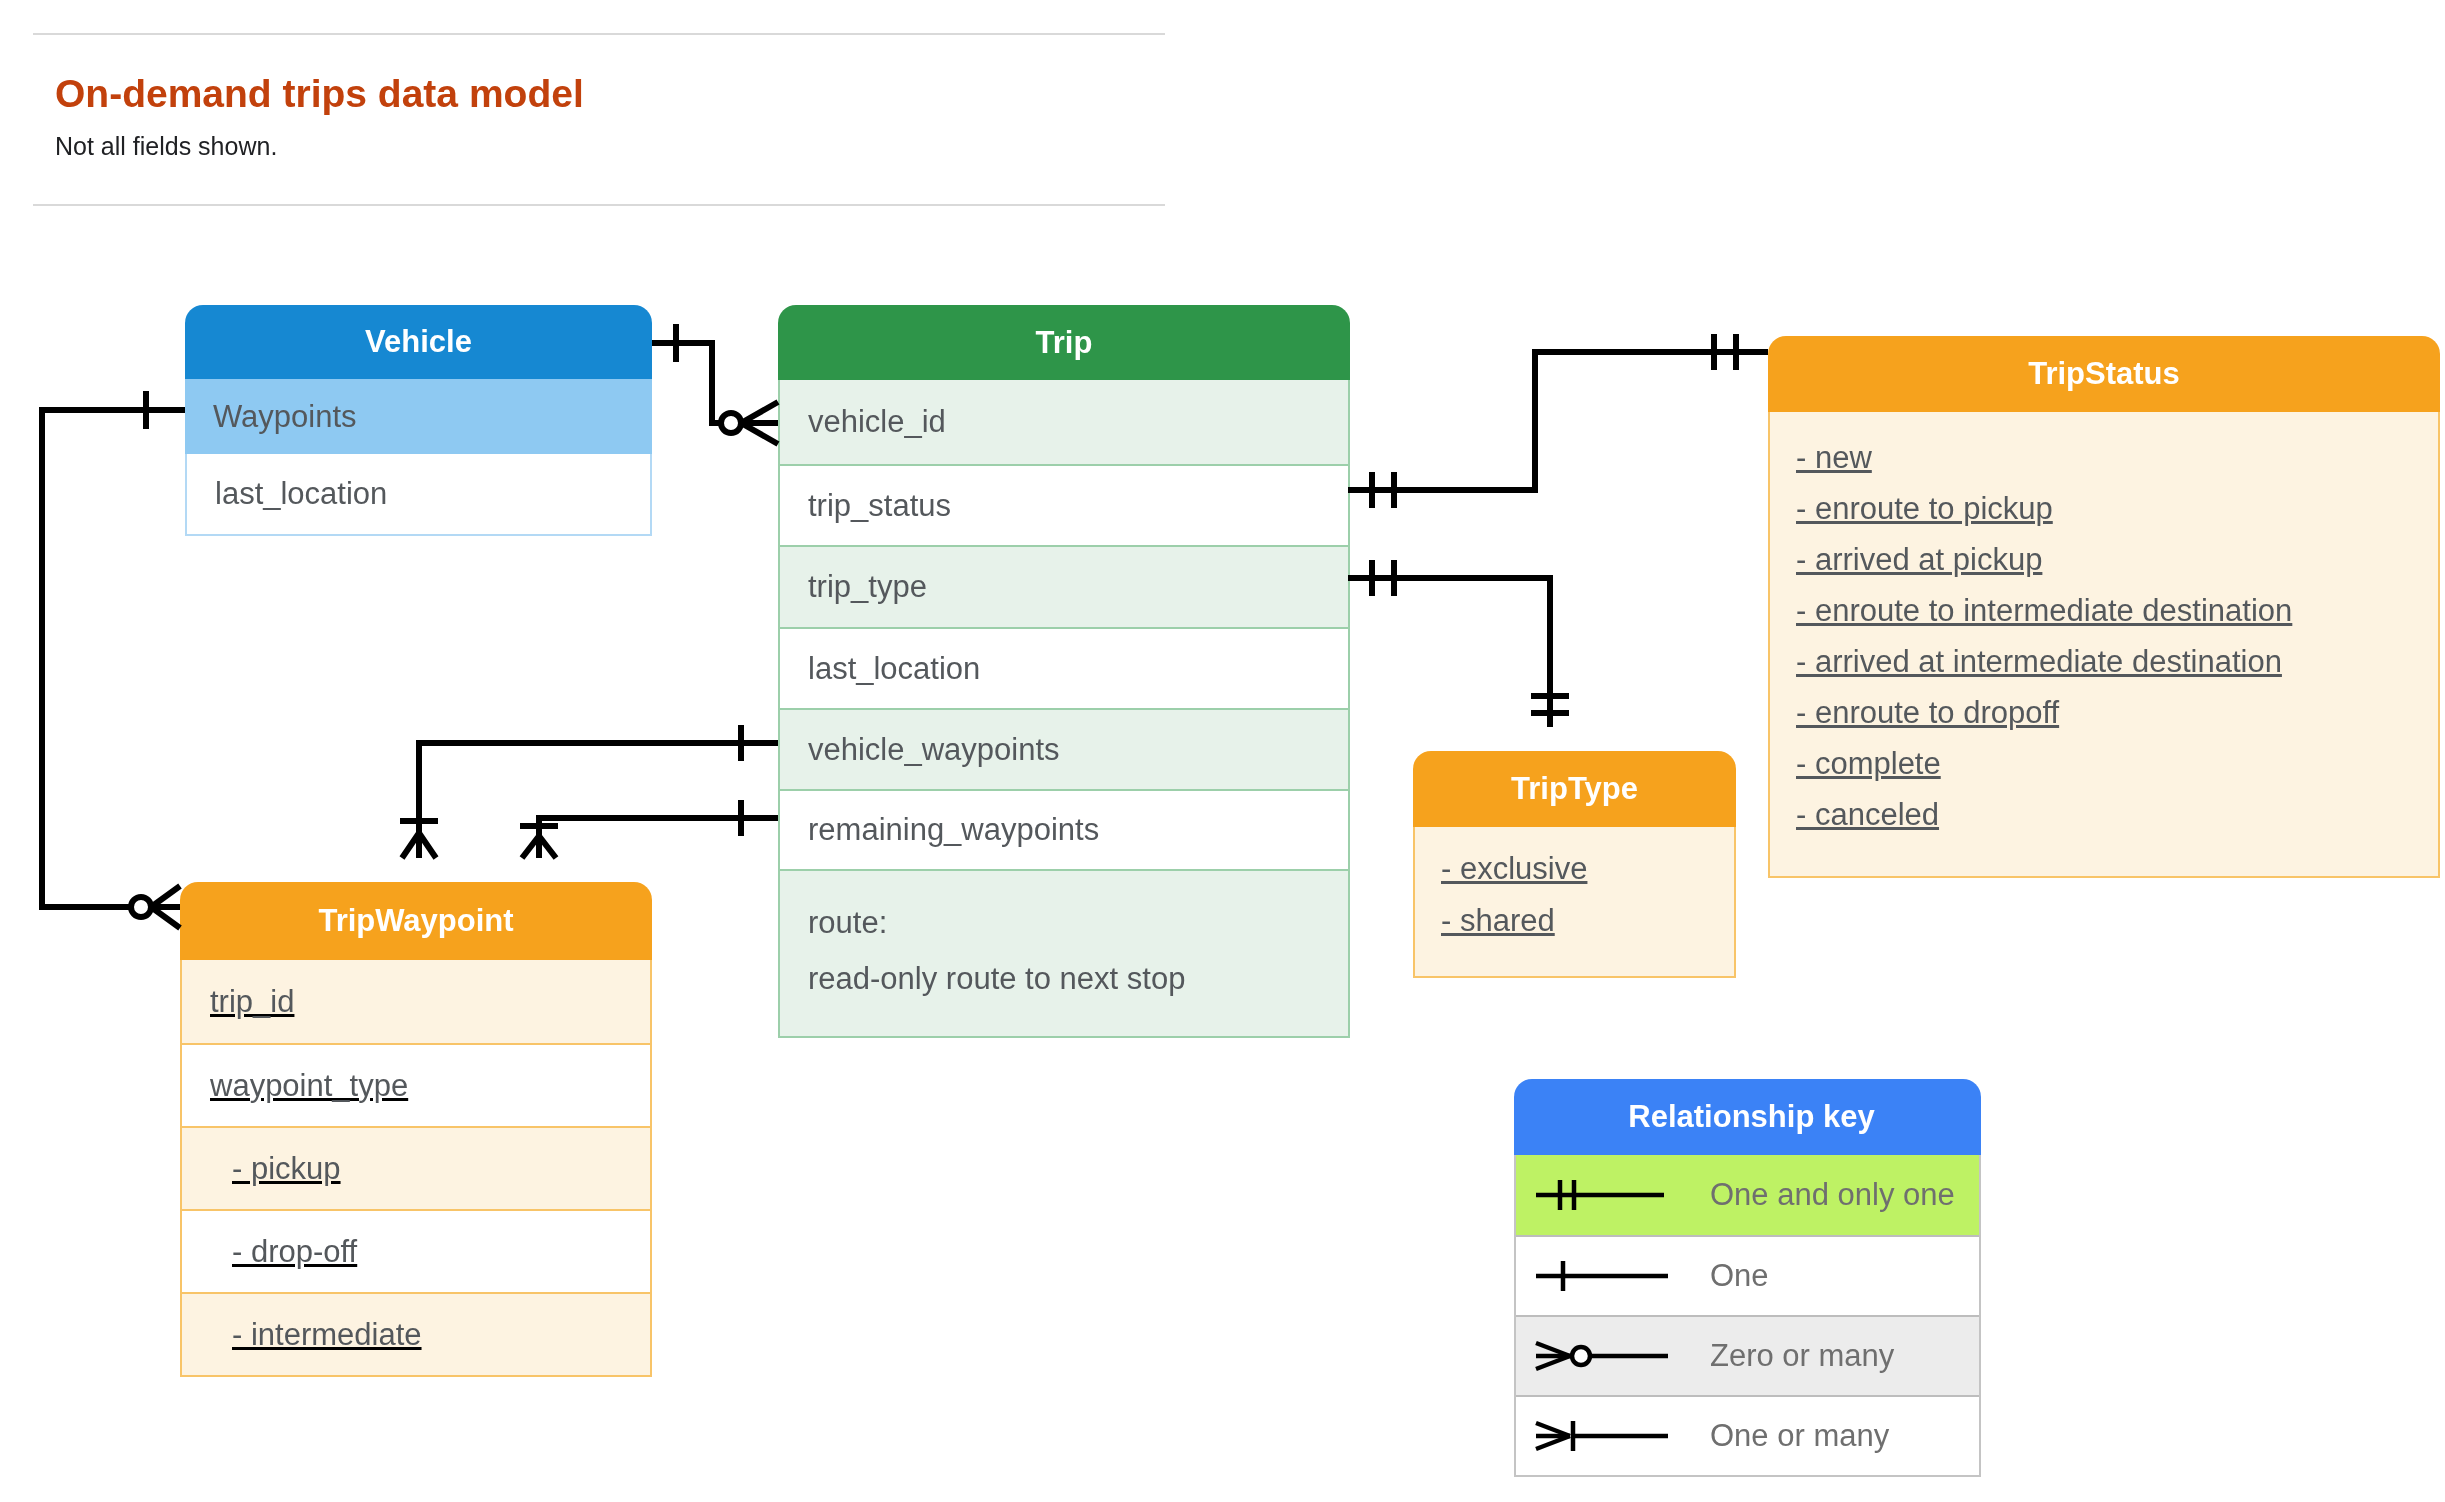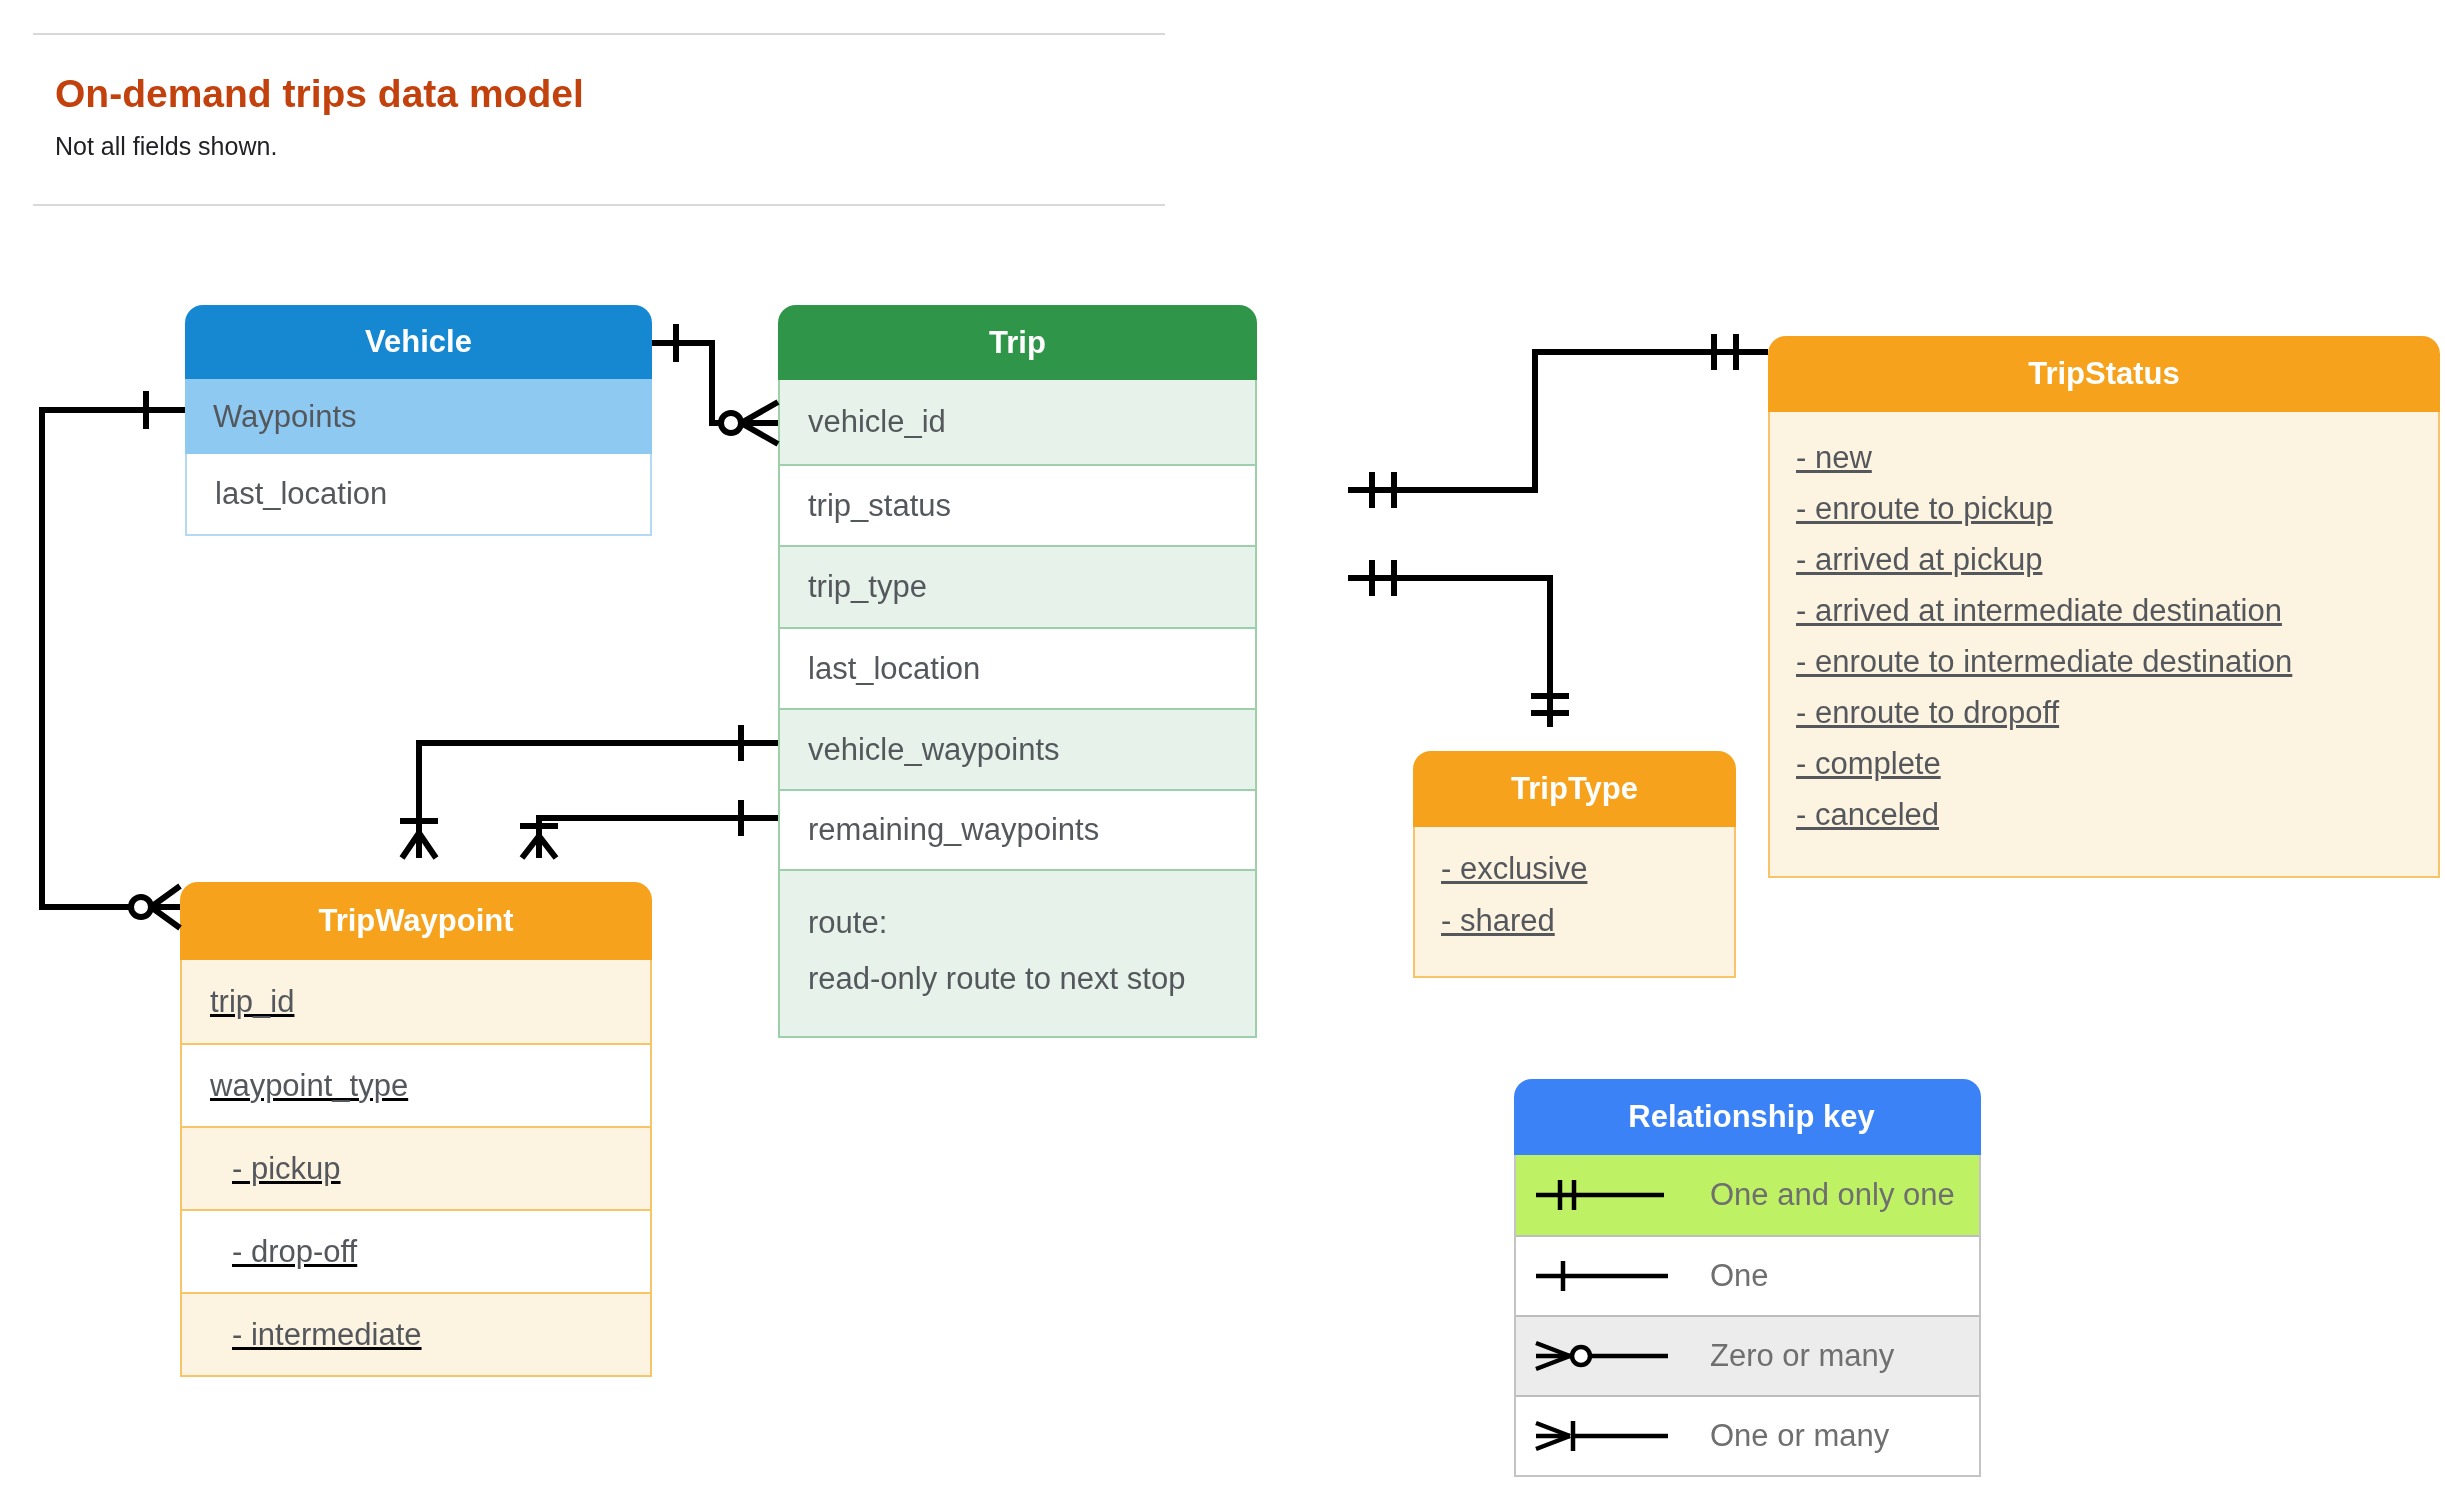--- a/index.html
+++ b/index.html
@@ -56,21 +56,21 @@
       <span>Vehicle</span>
     </div>
     <div class="row r-blue" style="height:75px;">
       <span>Waypoints</span>
     </div>
     <div class="row r-whiteblue" style="height:82px;">
       <span>last_location</span>
     </div>
   </div>
 
-  <div class="entity" style="left:778px;top:305px;width:479px;">
+  <div class="entity" style="left:778px;top:305px;width:572px;">
     <div class="entity-header hdr-green" style="height:75px;">
       <span>Trip</span>
     </div>
     <div class="body-green">
       <div class="row r-green trip-row first" style="height:84px;">
         <span>vehicle_id</span>
       </div>
       <div class="row trip-row" style="height:81px;">
         <span>trip_status</span>
       </div>
@@ -94,22 +94,22 @@
   </div>
 
   <div class="entity" style="left:1768px;top:312px;width:672px;">
     <div class="entity-header hdr-orange" style="height:76px;">
       <span>TripStatus</span>
     </div>
     <div class="body-orange enum-list" style="height:466px;">
       <div>- new</div>
       <div>- enroute to pickup</div>
       <div>- arrived at pickup</div>
+      <div>- enroute to intermediate destination</div>
       <div>- arrived at intermediate destination</div>
-      <div>- enroute to intermediate destination</div>
       <div>- enroute to dropoff</div>
       <div>- complete</div>
       <div>- canceled</div>
     </div>
   </div>
 
   <div class="entity" style="left:1413px;top:727px;width:323px;">
     <div class="entity-header hdr-orange" style="height:76px;">
       <span>TripType</span>
     </div>

